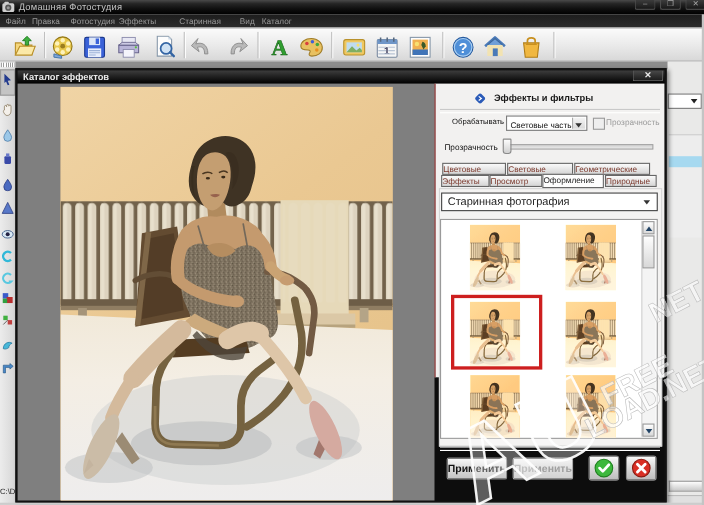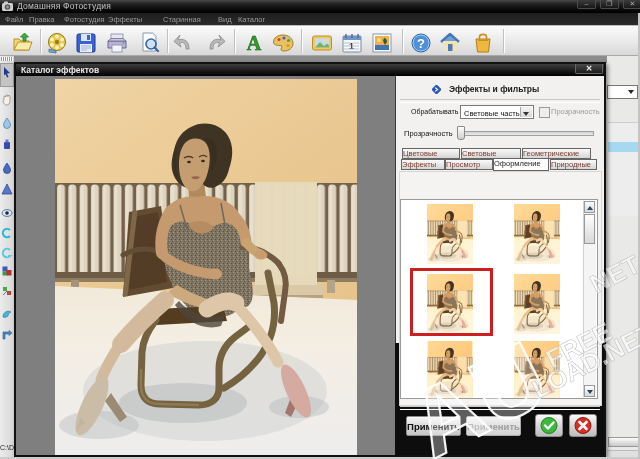--- a/index.html
+++ b/index.html
@@ -386,20 +386,24 @@
     <div id="p-slider" class="abs"></div>
     <div id="p-thumbk" class="abs"></div>
     <div class="tab" style="left:6px;top:72px;width:58px;">Цветовые</div>
     <div class="tab" style="left:65px;top:72px;width:60px;">Световые</div>
     <div class="tab" style="left:126px;top:72px;width:69px;">Геометрические</div>
     <div class="tab" style="left:5px;top:83px;width:44px;">Эффекты</div>
     <div class="tab" style="left:49px;top:83px;width:48px;">Просмотр</div>
     <div class="tab active" style="left:97px;top:82px;width:56px;">Оформление</div>
     <div class="tab" style="left:154px;top:83px;width:47px;">Природные</div>
     <div id="p-content" class="abs"></div>
+    <div id="p-combo2" class="abs">
+        <span class="t">Старинная фотография</span>
+        <span class="ddar" style="right:6px;top:6px"></span>
+      </div>
     <div id="p-thumbs" class="abs">
       <div id="thumbgrid">
         <svg class="th" style="left:26px;top:4px" width="46" height="60" viewBox="0 0 302 376" preserveAspectRatio="none">
             <use href="#scene"></use>
             <rect width="302" height="376" fill="#fff2dd" style="mix-blend-mode:multiply"></rect>
           </svg>
         <svg class="th" style="left:113px;top:4px" width="46" height="60" viewBox="0 0 302 376" preserveAspectRatio="none">
             <use href="#scene"></use>
             <rect width="302" height="376" fill="#fff2dd" style="mix-blend-mode:multiply"></rect>
           </svg>

